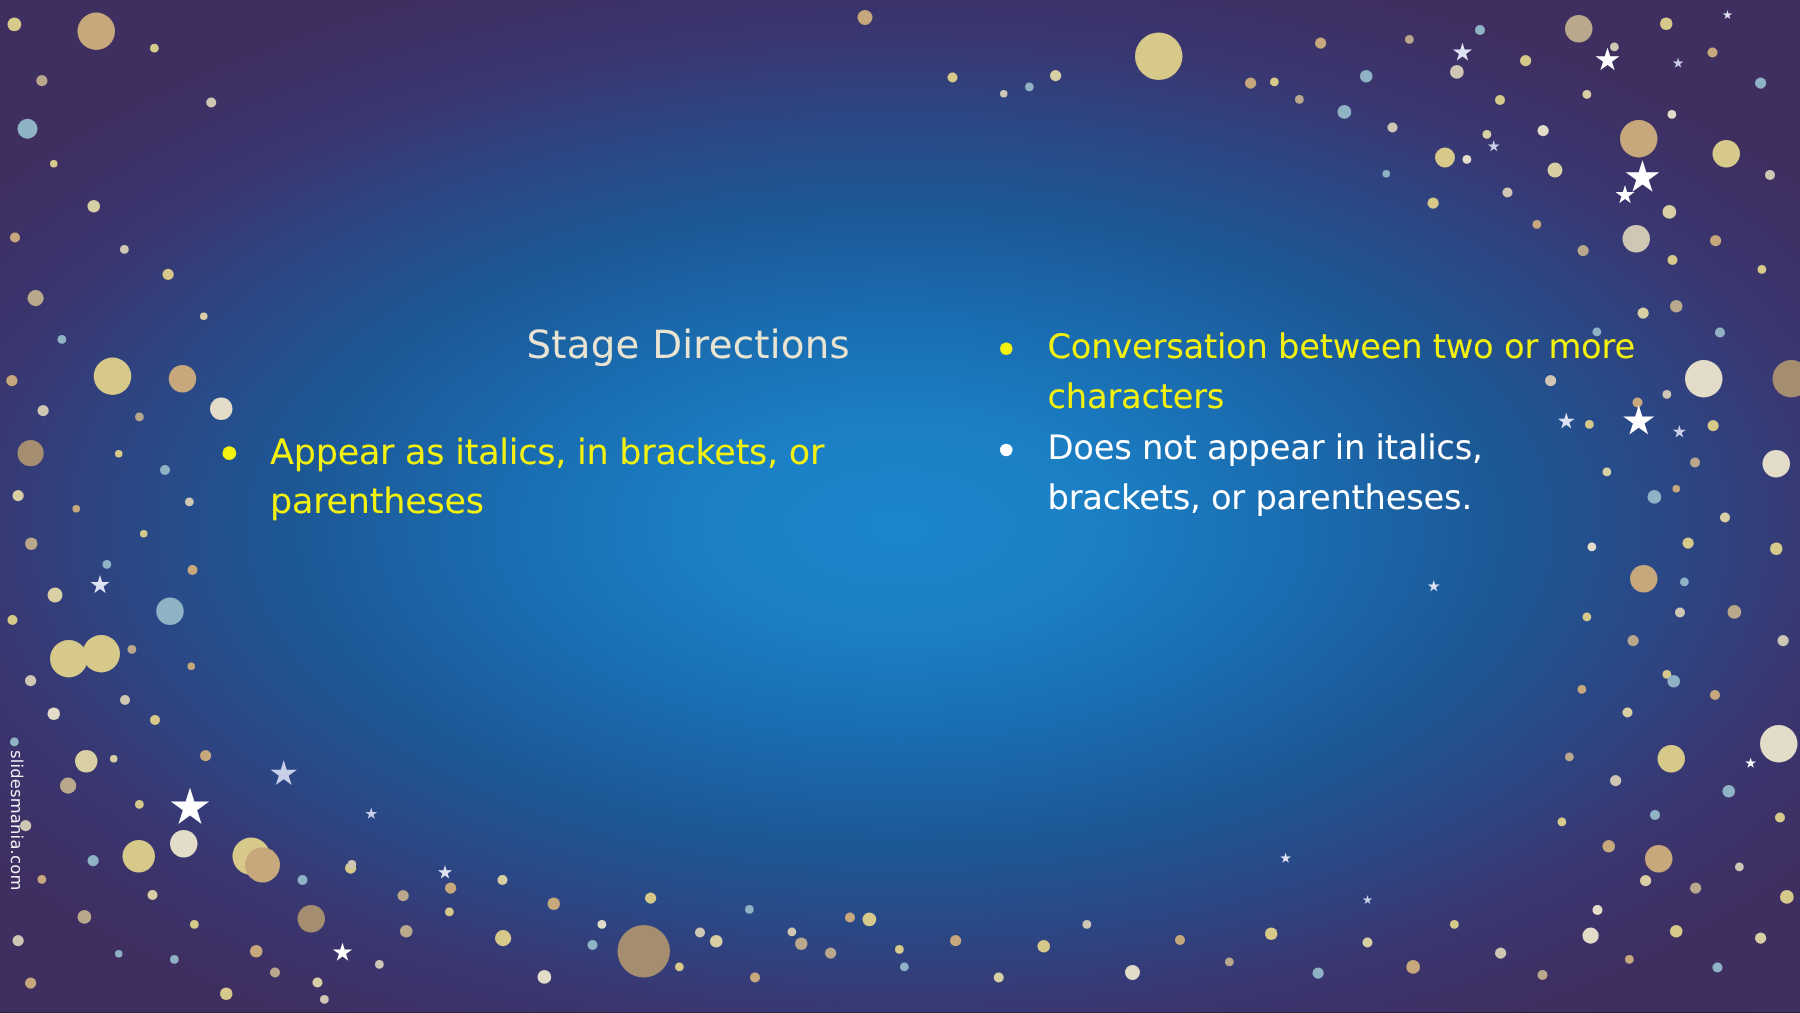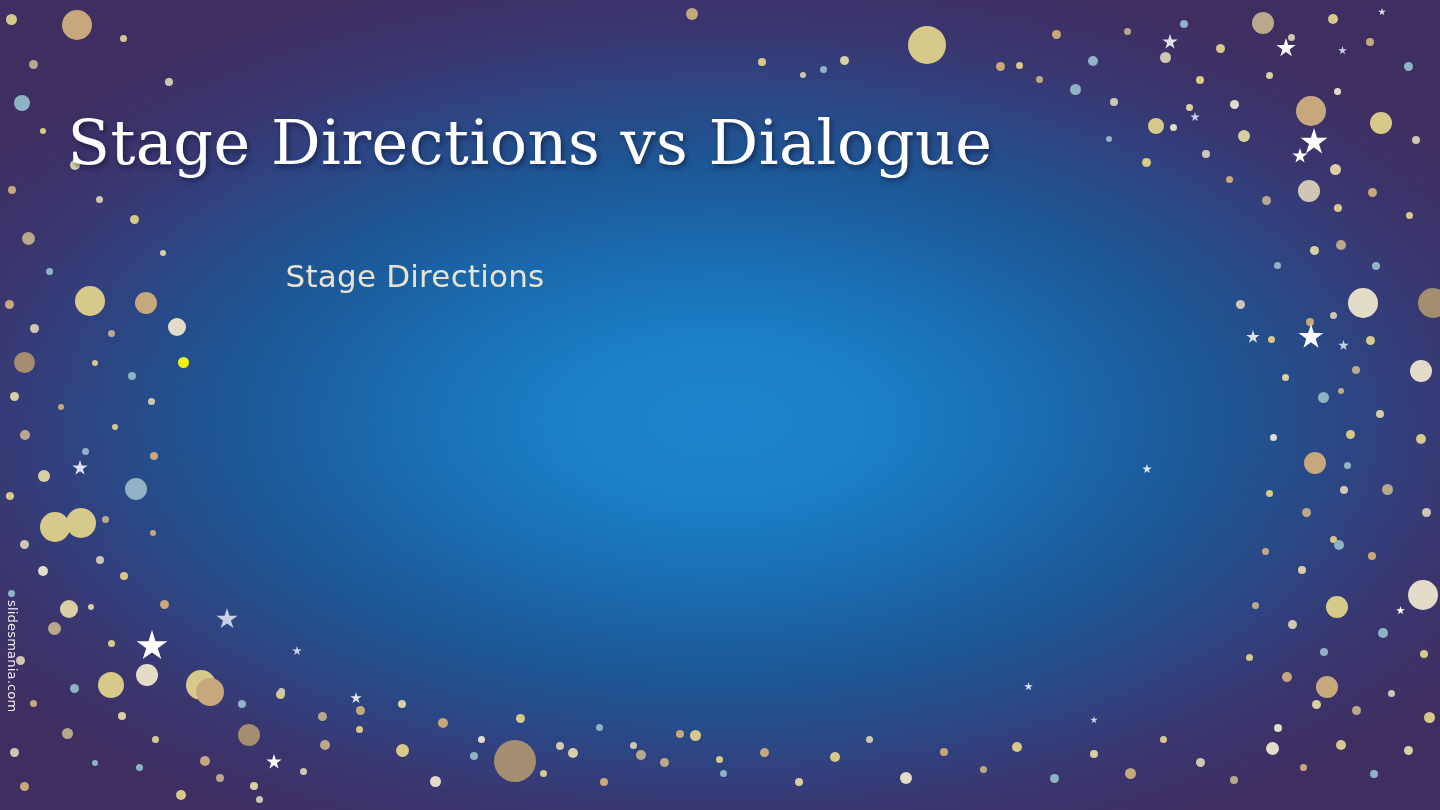--- a/index.html
+++ b/index.html
@@ -79,21 +79,21 @@
     left: 150px;
     top: 258px;
     width: 1160px;
     display: flex;
     gap: 100px;
   }
   .column {
     width: 530px;
   }
   .col-head {
-    text-align: center;
+    text-align: right;
     color: #e9e3d1;
     font-family: "DejaVu Sans", sans-serif;
     font-size: 31px;
     font-weight: 400;
     letter-spacing: 0.2px;
     margin: 0 0 48px 0;
   }
   .col-right .col-head {
     margin-bottom: 45px;
   }
@@ -364,30 +364,40 @@
       <span class="star" style="left:1142px;top:464px;width:10px;height:10px;background:#dfe2f2;"></span>
       <span class="star" style="left:1090px;top:716px;width:8px;height:8px;background:#c9cfe8;"></span>
       <span class="star" style="left:350px;top:692px;width:12px;height:12px;background:#dfe2f2;"></span>
       <span class="star" style="left:1396px;top:606px;width:9px;height:9px;background:#ffffff;"></span>
       <span class="star" style="left:292px;top:646px;width:10px;height:10px;background:#c9cfe8;"></span>
       <span class="star" style="left:1024px;top:682px;width:9px;height:9px;background:#dfe2f2;"></span>
     </div>
 
   <div id="watermark">slidesmania.com</div>
 
-  <div id="title">Stage Directions vs Dialogue</div>
 
   <div id="body">
 
     <div class="column col-left">
       <div class="col-head">Stage Directions</div>
       <ul class="bullets">
         <li>
           <span class="marker m-yellow"></span>
+          <span class="t-yellow">Appear as italics, in brackets, or parentheses</span>
         </li>
       </ul>
     </div>
 
     <div class="column col-right">
+      <ul class="bullets">
+        <li>
+          <span class="marker m-yellow"></span>
+          <span class="t-yellow">Conversation between two or more characters</span>
+        </li>
+        <li>
+          <span class="marker m-white"></span>
+          <span class="t-white">Does not appear in italics, brackets, or parentheses.</span>
+        </li>
+      </ul>
     </div>
 
   </div>
 </div>
 
 </body></html>

